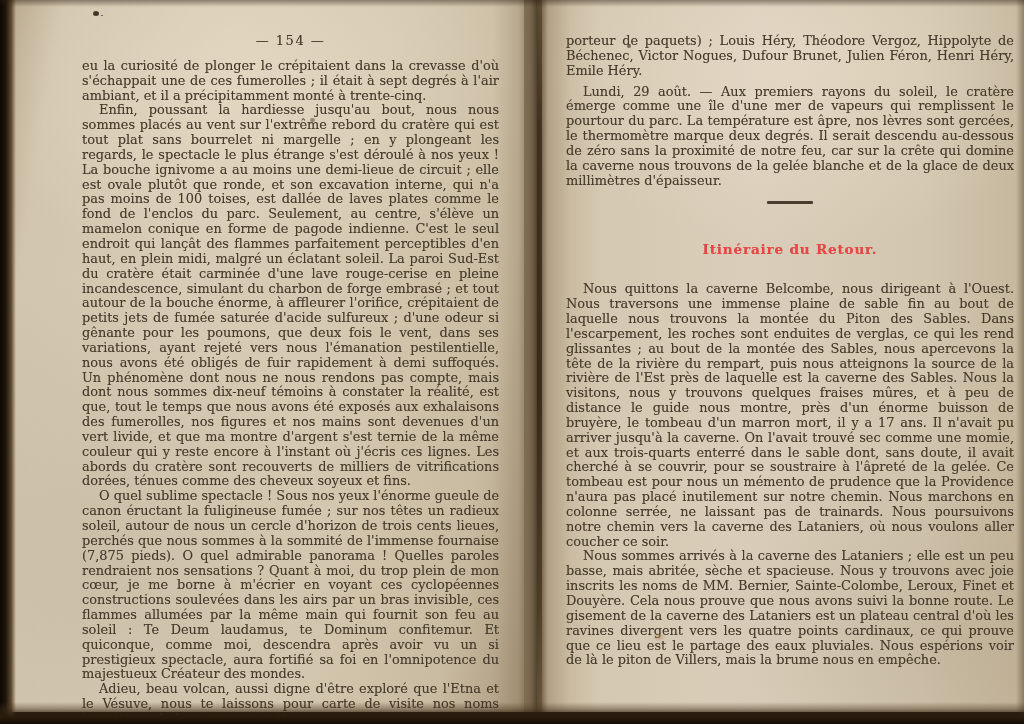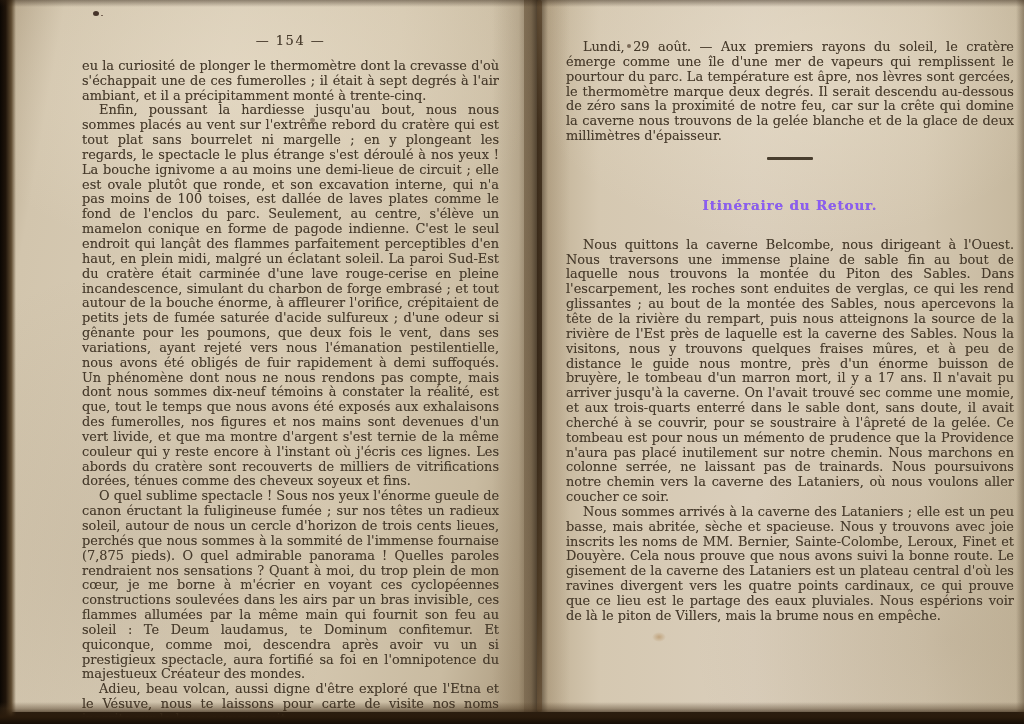--- a/index.html
+++ b/index.html
@@ -69,46 +69,47 @@
   .textblock-left  { left:82px;  width:417px; }
   .textblock-right { left:566px; width:448px; }
   .pagenum { text-align:center; letter-spacing:1.5px; margin:0 0 10px 0; font-size:13px; }
   .para { margin:0; }
   .indent { text-indent:17px; }
   .space-before { margin-top:6px; }
   .it { }
   .divider { width:46px; height:3px; background:#483d2e; margin:13px auto 0 auto; border-radius:1px; }
   .section-heading {
     text-align:center; font-weight:bold; font-size:13.6px;
-    letter-spacing:.8px; margin:38px 0 25px 0; color:#8b5cf6;
+    letter-spacing:.8px; margin:38px 0 25px 0; color:#ef4444;
   }
 </style>
 </head>
 <body>
 
 <div class="scan">
 
   <div class="page page-left"></div>
   <div class="page page-right"></div>
 
   <div class="gutter"></div>
   <div class="gutter-line"></div>
 
   <div class="textblock textblock-left">
     <div class="pagenum">— 154 —</div>
     <div>
-        <p class="para"><span>eu la curiosité de plonger le thermomètre dont la crevasse d'où s'échappait une de ces </span><span class="it">fumerolles</span><span> ; il était à sept degrés à l'air ambiant, et il a précipitamment monté à trente-cinq.</span></p>
+        <p class="para"><span>eu la curiosité de plonger le crépitaient dans la crevasse d'où s'échappait une de ces </span><span class="it">fumerolles</span><span> ; il était à sept degrés à l'air ambiant, et il a précipitamment monté à trente-cinq.</span></p>
         <p class="para indent"><span>Enfin, poussant la hardiesse jusqu'au bout, nous nous sommes placés au vent sur l'extrême rebord du cratère qui est tout plat sans bourrelet ni margelle ; en y plongeant les regards, le spectacle le plus étrange s'est déroulé à nos yeux ! La bouche ignivome a au moins une demi-lieue de circuit ; elle est ovale plutôt que ronde, et son excavation interne, qui n'a pas moins de 100 toises, est dallée de laves plates comme le fond de l'enclos du parc. Seulement, au centre, s'élève un mamelon conique en forme de pagode indienne. C'est le seul endroit qui lançât des flammes parfaitement perceptibles d'en haut, en plein midi, malgré un éclatant soleil. La paroi Sud-Est du cratère était carminée d'une lave rouge-cerise en pleine incandescence, simulant du charbon de forge embrasé ; et tout autour de la bouche énorme, à affleurer l'orifice, crépitaient de petits jets de fumée saturée d'acide sulfureux ; d'une odeur si gênante pour les poumons, que deux fois le vent, dans ses variations, ayant rejeté vers nous l'émanation pestilentielle, nous avons été obligés de fuir rapidement à demi suffoqués. Un phénomène dont nous ne nous rendons pas compte, mais dont nous sommes dix-neuf témoins à constater la réalité, est que, tout le temps que nous avons été exposés aux exhalaisons des fumerolles, nos figures et nos mains sont devenues d'un vert livide, et que ma montre d'argent s'est ternie de la même couleur qui y reste encore à l'instant où j'écris ces lignes. Les abords du cratère sont recouverts de milliers de vitrifications dorées, ténues comme des cheveux soyeux et fins.</span></p>
         <p class="para indent"><span>O quel sublime spectacle ! Sous nos yeux l'énorme gueule de canon </span><span class="it">éructant</span><span> la fuligineuse fumée ; sur nos têtes un radieux soleil, autour de nous un cercle d'horizon de trois cents lieues, perchés que nous sommes à la sommité de l'immense fournaise (7,875 pieds). O quel admirable panorama ! Quelles paroles rendraient nos sensations ? Quant à moi, du trop plein de mon cœur, je me borne à m'écrier en voyant ces cyclopéennes constructions soulevées dans les airs par un bras invisible, ces flammes allumées par la même main qui fournit son feu au soleil : </span><span class="it">Te Deum laudamus, te Dominum confitemur</span><span>. Et quiconque, comme moi, descendra après avoir vu un si prestigieux spectacle, aura fortifié sa foi en l'omnipotence du majestueux Créateur des mondes.</span></p>
         <p class="para indent"><span>Adieu, beau volcan, aussi digne d'être exploré que l'Etna et le Vésuve, nous te laissons pour carte de visite nos noms inscrits sur la lave, comme suit :</span></p>
       </div>
   </div>
 
   <div class="textblock textblock-right">
     <div>
+        <p class="para"><span>porteur de paquets) ; Louis Héry, Théodore Vergoz, Hippolyte de Béchenec, Victor Nogues, Dufour Brunet, Julien Féron, Henri Héry, Emile Héry.</span></p>
         <p class="para indent space-before"><span class="it">Lundi</span><span>, 29 </span><span class="it">août</span><span>. — Aux premiers rayons du soleil, le cratère émerge comme une île d'une mer de vapeurs qui remplissent le pourtour du parc. La température est âpre, nos lèvres sont gercées, le thermomètre marque deux degrés. Il serait descendu au-dessous de zéro sans la proximité de notre feu, car sur la crête qui domine la caverne nous trouvons de la gelée blanche et de la glace de deux millimètres d'épaisseur.</span></p>
       </div>
     <div class="divider"></div>
     <div class="section-heading">Itinéraire du Retour.</div>
     <div>
         <p class="para indent"><span>Nous quittons la caverne </span><span class="it">Belcombe</span><span>, nous dirigeant à l'Ouest. Nous traversons une immense plaine de sable fin au bout de laquelle nous trouvons la montée du </span><span class="it">Piton des Sables</span><span>. Dans l'escarpement, les roches sont enduites de verglas, ce qui les rend glissantes ; au bout de la montée des </span><span class="it">Sables</span><span>, nous apercevons la tête de la rivière du </span><span class="it">rempart</span><span>, puis nous atteignons la source de la rivière de l'Est près de laquelle est la caverne </span><span class="it">des Sables</span><span>. Nous la visitons, nous y trouvons quelques fraises mûres, et à peu de distance le guide nous montre, près d'un énorme buisson de bruyère, le tombeau d'un marron mort, il y a 17 ans. Il n'avait pu arriver jusqu'à la caverne. On l'avait trouvé sec comme une momie, et aux trois-quarts enterré dans le sable dont, sans doute, il avait cherché à se couvrir, pour se soustraire à l'âpreté de la gelée. Ce tombeau est pour nous un mémento de prudence que la Providence n'aura pas placé inutilement sur notre chemin. Nous marchons en colonne serrée, ne laissant pas de trainards. Nous poursuivons notre chemin vers la caverne des Lataniers, où nous voulons aller coucher ce soir.</span></p>
         <p class="para indent"><span>Nous sommes arrivés à la caverne </span><span class="it">des Lataniers</span><span> ; elle est un peu basse, mais abritée, sèche et spacieuse. Nous y trouvons avec joie inscrits les noms de MM. Bernier, Sainte-Colombe, Leroux, Finet et Douyère. Cela nous prouve que nous avons suivi la bonne route. Le gisement de la caverne des Lataniers est un plateau central d'où les ravines divergent vers les quatre points cardinaux, ce qui prouve que ce lieu est le partage des eaux pluviales. Nous espérions voir de là le piton de Villers, mais la brume nous en empêche.</span></p>
       </div>
   </div>
 

